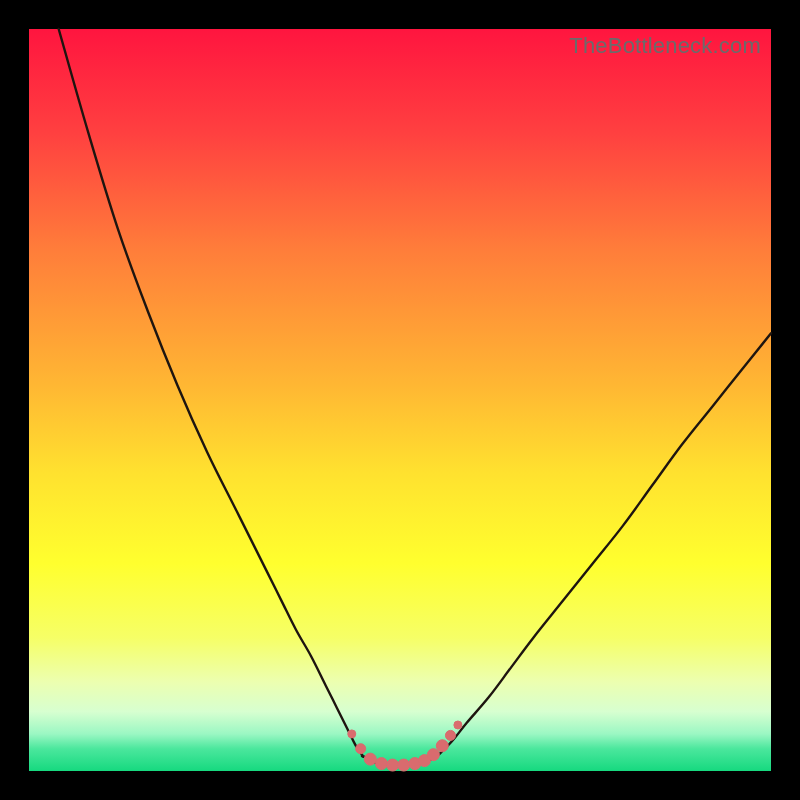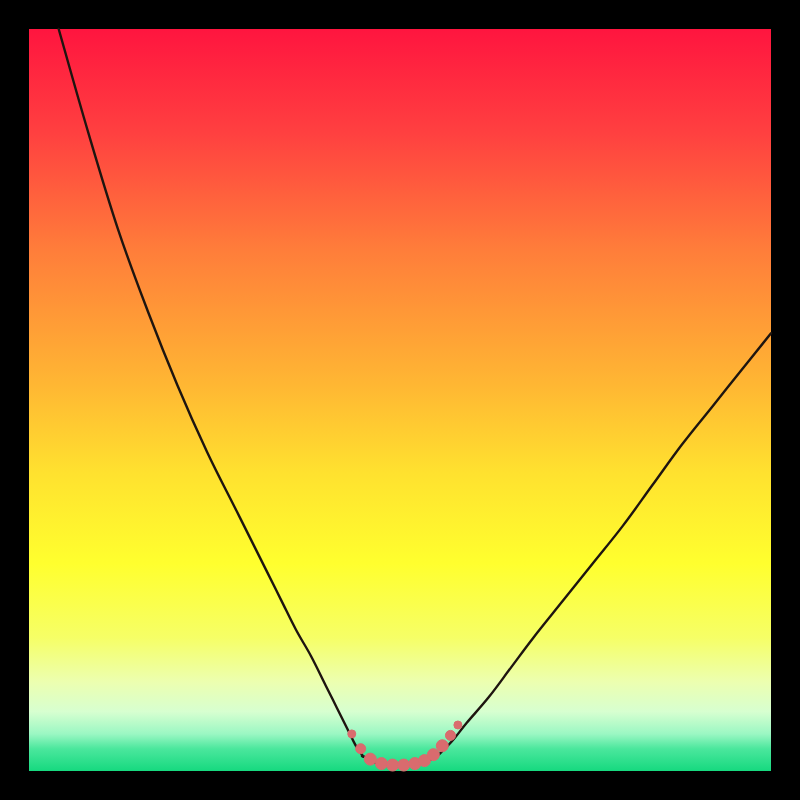--- a/index.html
+++ b/index.html
@@ -41,20 +41,21 @@
     width: 742px;
     height: 742px;
     overflow: visible;
   }
 </style>
 </head>
 <body>
 
 <div class="frame">
   <div class="plot" id="plot" style="background: linear-gradient(rgb(255, 21, 63) 0%, rgb(255, 64, 64) 14%, rgb(255, 126, 58) 30%, rgb(255, 183, 51) 48%, rgb(255, 226, 47) 60%, rgb(255, 255, 46) 72%, rgb(246, 255, 102) 82%, rgb(236, 255, 176) 88%, rgb(215, 255, 208) 92%, rgb(155, 247, 195) 95%, rgb(75, 231, 157) 97%, rgb(22, 217, 127) 100%);">
+    <div class="watermark">TheBottleneck.com</div>
     <svg class="curve" id="curve-svg" viewBox="0 0 742 742" preserveAspectRatio="none">
         <path d="M 29.68 0 C 35.0224 18.6984, 48.675200000000004 67.81879999999998, 59.36 103.88 C 70.0448 139.9412, 78.3552 168.28560000000004, 89.03999999999999 200.34000000000003 C 99.72479999999999 232.39440000000002, 108.0352 253.9124, 118.72 281.96 C 129.4048 310.00759999999997, 137.7152 330.7836, 148.4 356.15999999999997 C 159.0848 381.53639999999996, 167.3952 400.2348, 178.07999999999998 422.94 C 188.76479999999998 445.6452, 197.07520000000002 460.9304, 207.76000000000002 482.3 C 218.44480000000001 503.6696, 229.4264 525.6328, 237.44 541.66 C 245.4536 557.6872, 246.93760000000003 560.6552, 252.28000000000003 571.34 C 257.6224 582.0248, 261.7776 591.0029999999999, 267.12 601.02 C 272.4624 611.037, 276.6176 616.973, 281.96 626.99 C 287.3024 637.0070000000001, 292.1254 647.3208, 296.8 656.67 C 301.4746 666.0192, 303.9232 670.9164, 307.93 678.93 C 311.9368 686.9436, 315.721 694.5120000000001, 319.06 701.19 C 322.399 707.868, 323.8088 711.3554, 326.48 716.03 C 329.1512 720.7045999999999, 332.56440000000003 725.1566, 333.90000000000003 727.16 C 335.23560000000003 729.1633999999999, 331.22880000000004 725.8244, 333.90000000000003 727.16 C 336.57120000000003 728.4956, 343.39759999999995 732.9772800000001, 348.73999999999995 734.58 C 354.08239999999995 736.18272, 358.2376 735.79688, 363.58 736.064 C 368.9224 736.3311199999999, 373.0776 736.3311199999999, 378.42 736.064 C 383.7624 735.79688, 387.91760000000005 736.18272, 393.26000000000005 734.58 C 398.60240000000005 732.9772800000001, 405.4288 728.4956, 408.1 727.16 C 410.7712 725.8244, 405.4288 729.8312, 408.1 727.16 C 410.7712 724.4888, 417.59759999999994 718.3302000000001, 422.93999999999994 712.32 C 428.28239999999994 706.3098, 431.102 701.7836, 437.78 693.77 C 444.45799999999997 685.7564, 452.0264 677.817, 460.04 667.8 C 468.0536 657.7829999999999, 474.2864 648.8048, 482.3 638.12 C 490.3136 627.4352, 495.21080000000006 620.4604, 504.56000000000006 608.44 C 513.9092 596.4196000000001, 523.5552 584.696, 534.24 571.34 C 544.9248 557.984, 553.2352 547.596, 563.92 534.24 C 574.6048 520.884, 582.9152 511.1638, 593.6 497.14 C 604.2848 483.1162, 612.5952 471.0216, 623.28 456.33 C 633.9648 441.6384, 642.2752 429.5438, 652.96 415.52 C 663.6448 401.4962, 671.9552 391.776, 682.64 378.42 C 693.3248 365.064, 701.6351999999999 354.676, 712.3199999999999 341.32 C 723.0047999999999 327.964, 736.6576 310.898, 742 304.22" fill="none" stroke="#1e1510" stroke-width="2.4" stroke-linecap="round"></path>
         <circle cx="322.77" cy="704.9" r="4" fill="#d96b6e" stroke="#d96b6e"></circle>
         <circle cx="331.674" cy="719.74" r="5" fill="#d96b6e" stroke="#d96b6e"></circle>
         <circle cx="341.32" cy="730.128" r="6" fill="#d96b6e" stroke="#d96b6e"></circle>
         <circle cx="352.45" cy="734.58" r="6" fill="#d96b6e" stroke="#d96b6e"></circle>
         <circle cx="363.58" cy="736.064" r="6" fill="#d96b6e" stroke="#d96b6e"></circle>
         <circle cx="374.71" cy="736.064" r="6" fill="#d96b6e" stroke="#d96b6e"></circle>
         <circle cx="385.84000000000003" cy="734.58" r="6" fill="#d96b6e" stroke="#d96b6e"></circle>
         <circle cx="395.48599999999993" cy="731.612" r="6" fill="#d96b6e" stroke="#d96b6e"></circle>

